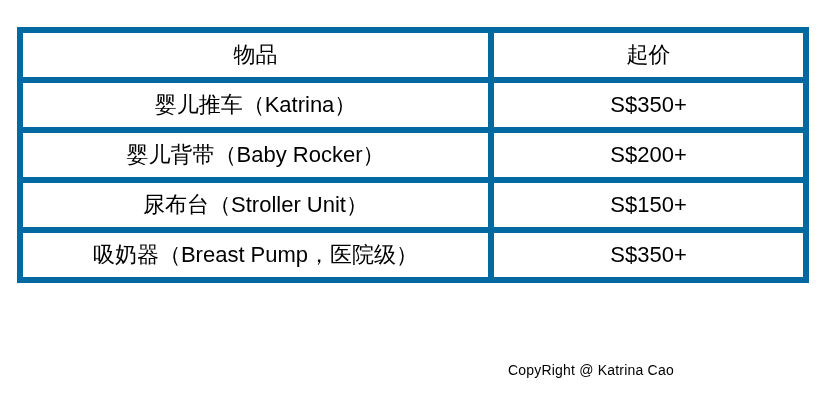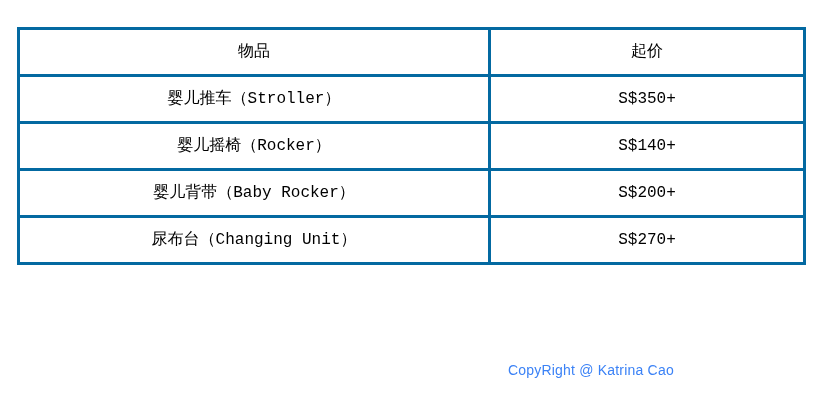--- a/index.html
+++ b/index.html
@@ -24,38 +24,38 @@
   }
   table.price-table {
     position: absolute;
     left: 17px;
     top: 27px;
     width: 786px;
     border-collapse: collapse;
     table-layout: fixed;
   }
   table.price-table td {
-    border: 3px solid #0369a1;
+    border: 6px solid #0369a1;
     text-align: center;
     vertical-align: middle;
-    font-size: 16px;
+    font-size: 22px;
     line-height: 26px;
     padding: 7px 4px;
     height: 30px;
-    font-family: Liberation Mono, monospace;
+    font-family: Liberation Sans, sans-serif;
   }
   table.price-table col.c-item { width: 471px; }
   table.price-table col.c-price { width: 315px; }
 
   .watermark {
     position: absolute;
     left: 508px;
     top: 362px;
     font-size: 14px;
-    color: #3b82f6;
+    color: #000000;
     font-family: "Liberation Sans", "DejaVu Sans", sans-serif;
     white-space: nowrap;
     letter-spacing: 0.2px;
   }
 </style>
 </head>
 <body>
 
 <div class="page">
 
@@ -63,33 +63,33 @@
     <colgroup>
       <col class="c-item">
       <col class="c-price">
     </colgroup>
     <tbody>
       <tr>
         <td>物品</td>
         <td>起价</td>
       </tr>
       <tr>
-        <td>婴儿推车（Stroller）</td>
+        <td>婴儿推车（Katrina）</td>
         <td>S$350+</td>
-      </tr>
-      <tr>
-        <td>婴儿摇椅（Rocker）</td>
-        <td>S$140+</td>
       </tr>
       <tr>
         <td>婴儿背带（Baby Rocker）</td>
         <td>S$200+</td>
       </tr>
       <tr>
-        <td>尿布台（Changing Unit）</td>
-        <td>S$270+</td>
+        <td>尿布台（Stroller Unit）</td>
+        <td>S$150+</td>
+      </tr>
+      <tr>
+        <td>吸奶器（Breast Pump，医院级）</td>
+        <td>S$350+</td>
       </tr>
     </tbody>
   </table>
 
   <div class="watermark">CopyRight @ Katrina Cao</div>
 
 </div>
 
 </body></html>

